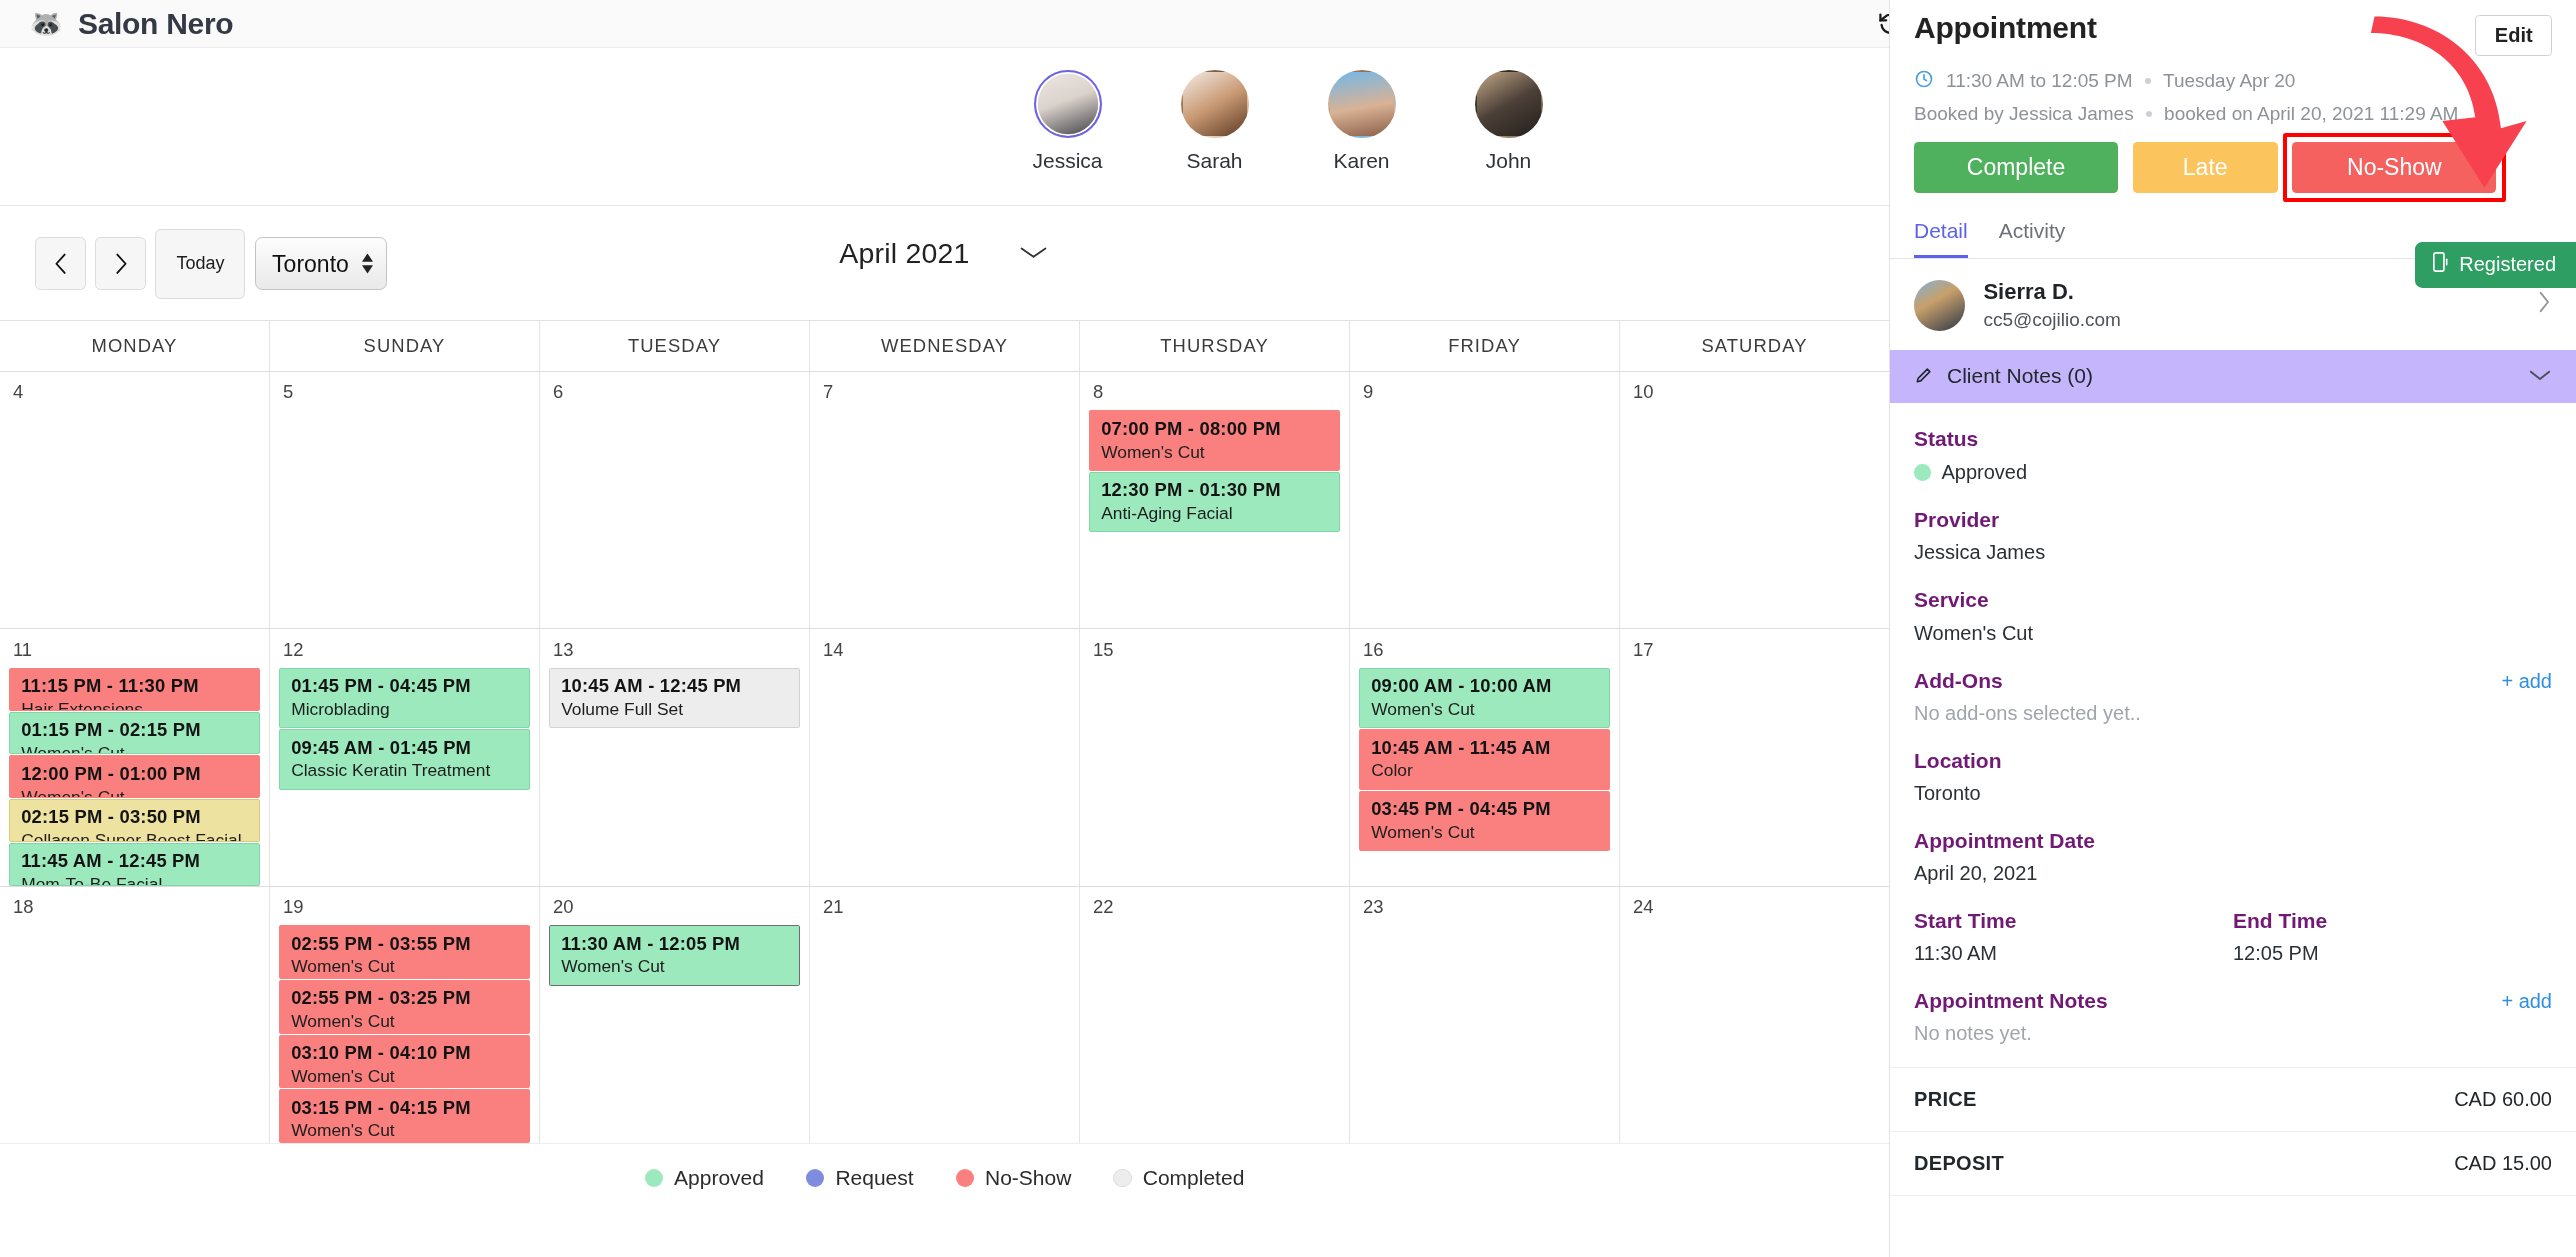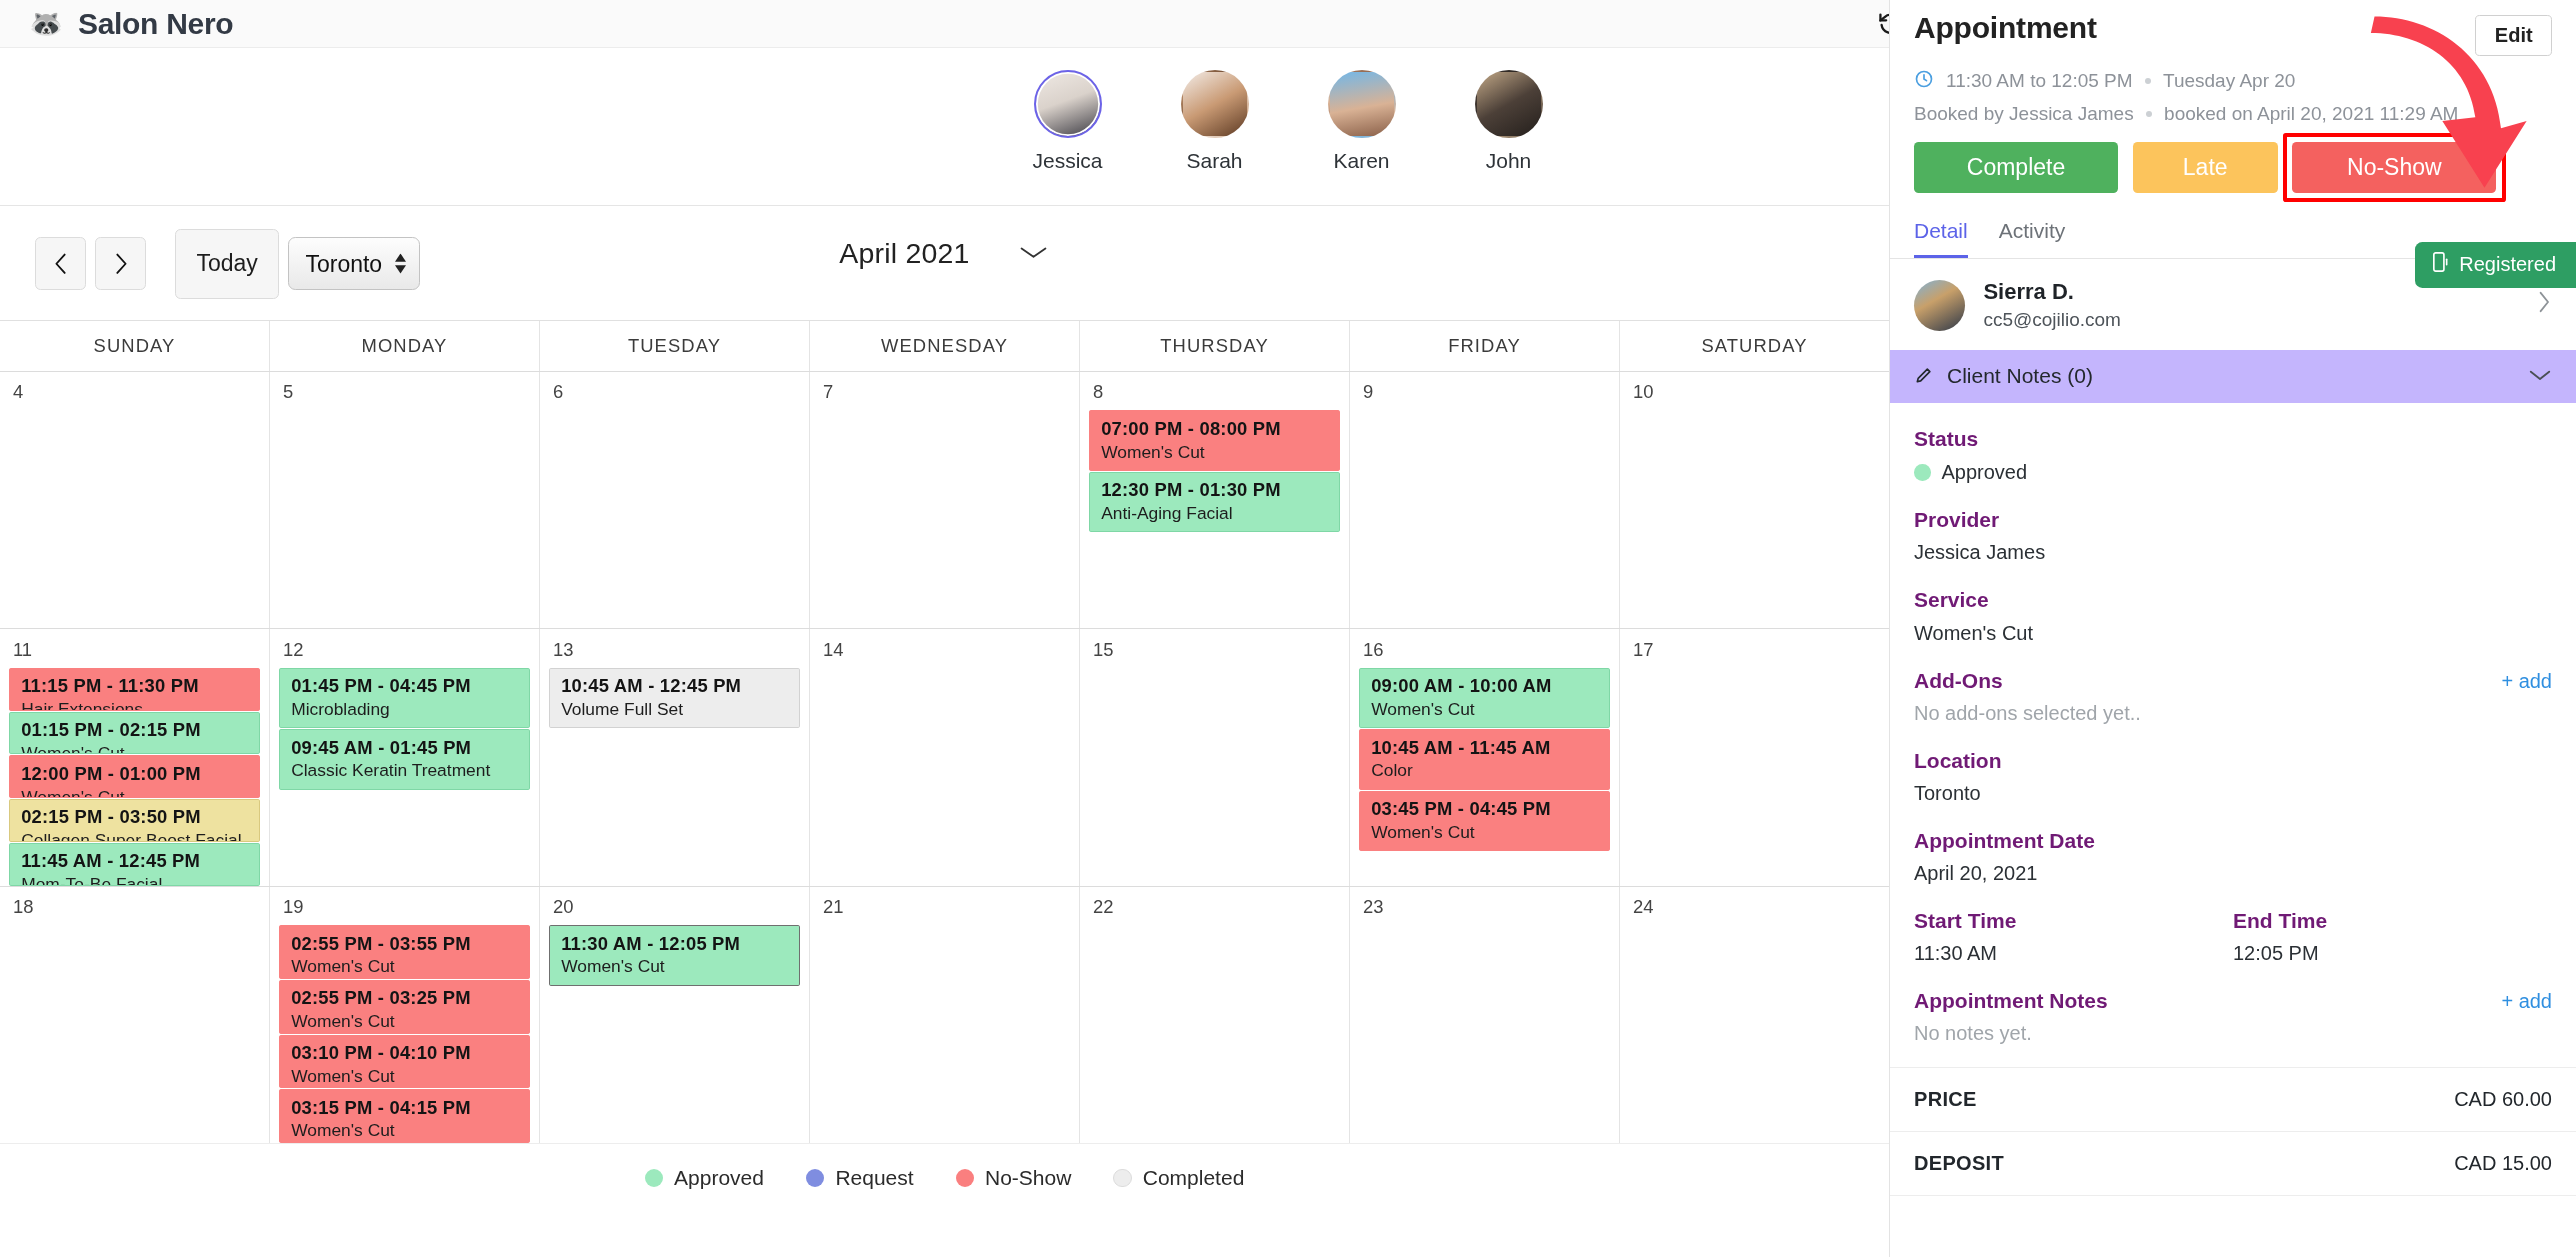--- a/index.html
+++ b/index.html
@@ -59,22 +59,22 @@
     background: #fff; display: flex; align-items: center;
   }
   .nav-group { display: flex; align-items: center; gap: 9.2px; padding-left: 35px; }
   .nav-btn {
     width: 51px; height: 53px; border: 0.9px solid #dcdcdc; border-radius: 5.5px;
     background: #f6f6f6; display: flex; align-items: center; justify-content: center;
     cursor: pointer; font-size: 27.5px; color: #1d1d1d;
   }
   .today-btn {
     height: 70px; padding: 0 20px; border: 0.9px solid #dcdcdc; border-radius: 5.5px;
-    background: #f6f6f6; font-size: 23px; color: #1d1d1d; cursor: pointer;
-    display:flex; align-items:center; font-family: "Liberation Sans", sans-serif; margin-left: 20px;
+    background: #f6f6f6; font-size: 18px; color: #1d1d1d; cursor: pointer;
+    display:flex; align-items:center; font-family: "Liberation Sans", sans-serif;
   }
   .loc-select {
     height: 53px; padding: 0 37px 0 16.5px; border: 0.9px solid #c3c3c3; border-radius: 7.3px;
     background: linear-gradient(#fdfdfd,#e9e9e9); font-size: 23px; color: #111;
     font-family: "Liberation Sans", sans-serif; cursor: pointer;
     -webkit-appearance: none; appearance: none; position: relative;
   }
   .select-wrap { position: relative; display: inline-block; }
   .select-arrows {
     position: absolute; right: 13px; top: 50%; transform: translateY(-50%);
@@ -291,22 +291,22 @@
       <span class="month-caret">
         <svg width="33" height="18.4" viewBox="0 0 36 20" fill="none" stroke="#333" stroke-width="2" stroke-linecap="round" stroke-linejoin="round">
             <path d="M5 6l13 9 13-9"></path>
           </svg>
       </span>
     </div>
   </div>
 
   <div class="cal">
     <div class="dow-row">
+      <div class="dow">MONDAY</div>
       <div class="dow">SUNDAY</div>
-      <div class="dow">MONDAY</div>
       <div class="dow">TUESDAY</div>
       <div class="dow">WEDNESDAY</div>
       <div class="dow">THURSDAY</div>
       <div class="dow">FRIDAY</div>
       <div class="dow">SATURDAY</div>
     </div>
     <div id="weeks-host" style="display: flex; flex-direction: column; flex: 1 1 0px; min-height: 0px;">
         <div class="week">
           <div class="daycell">
             <div class="daynum">4</div>

